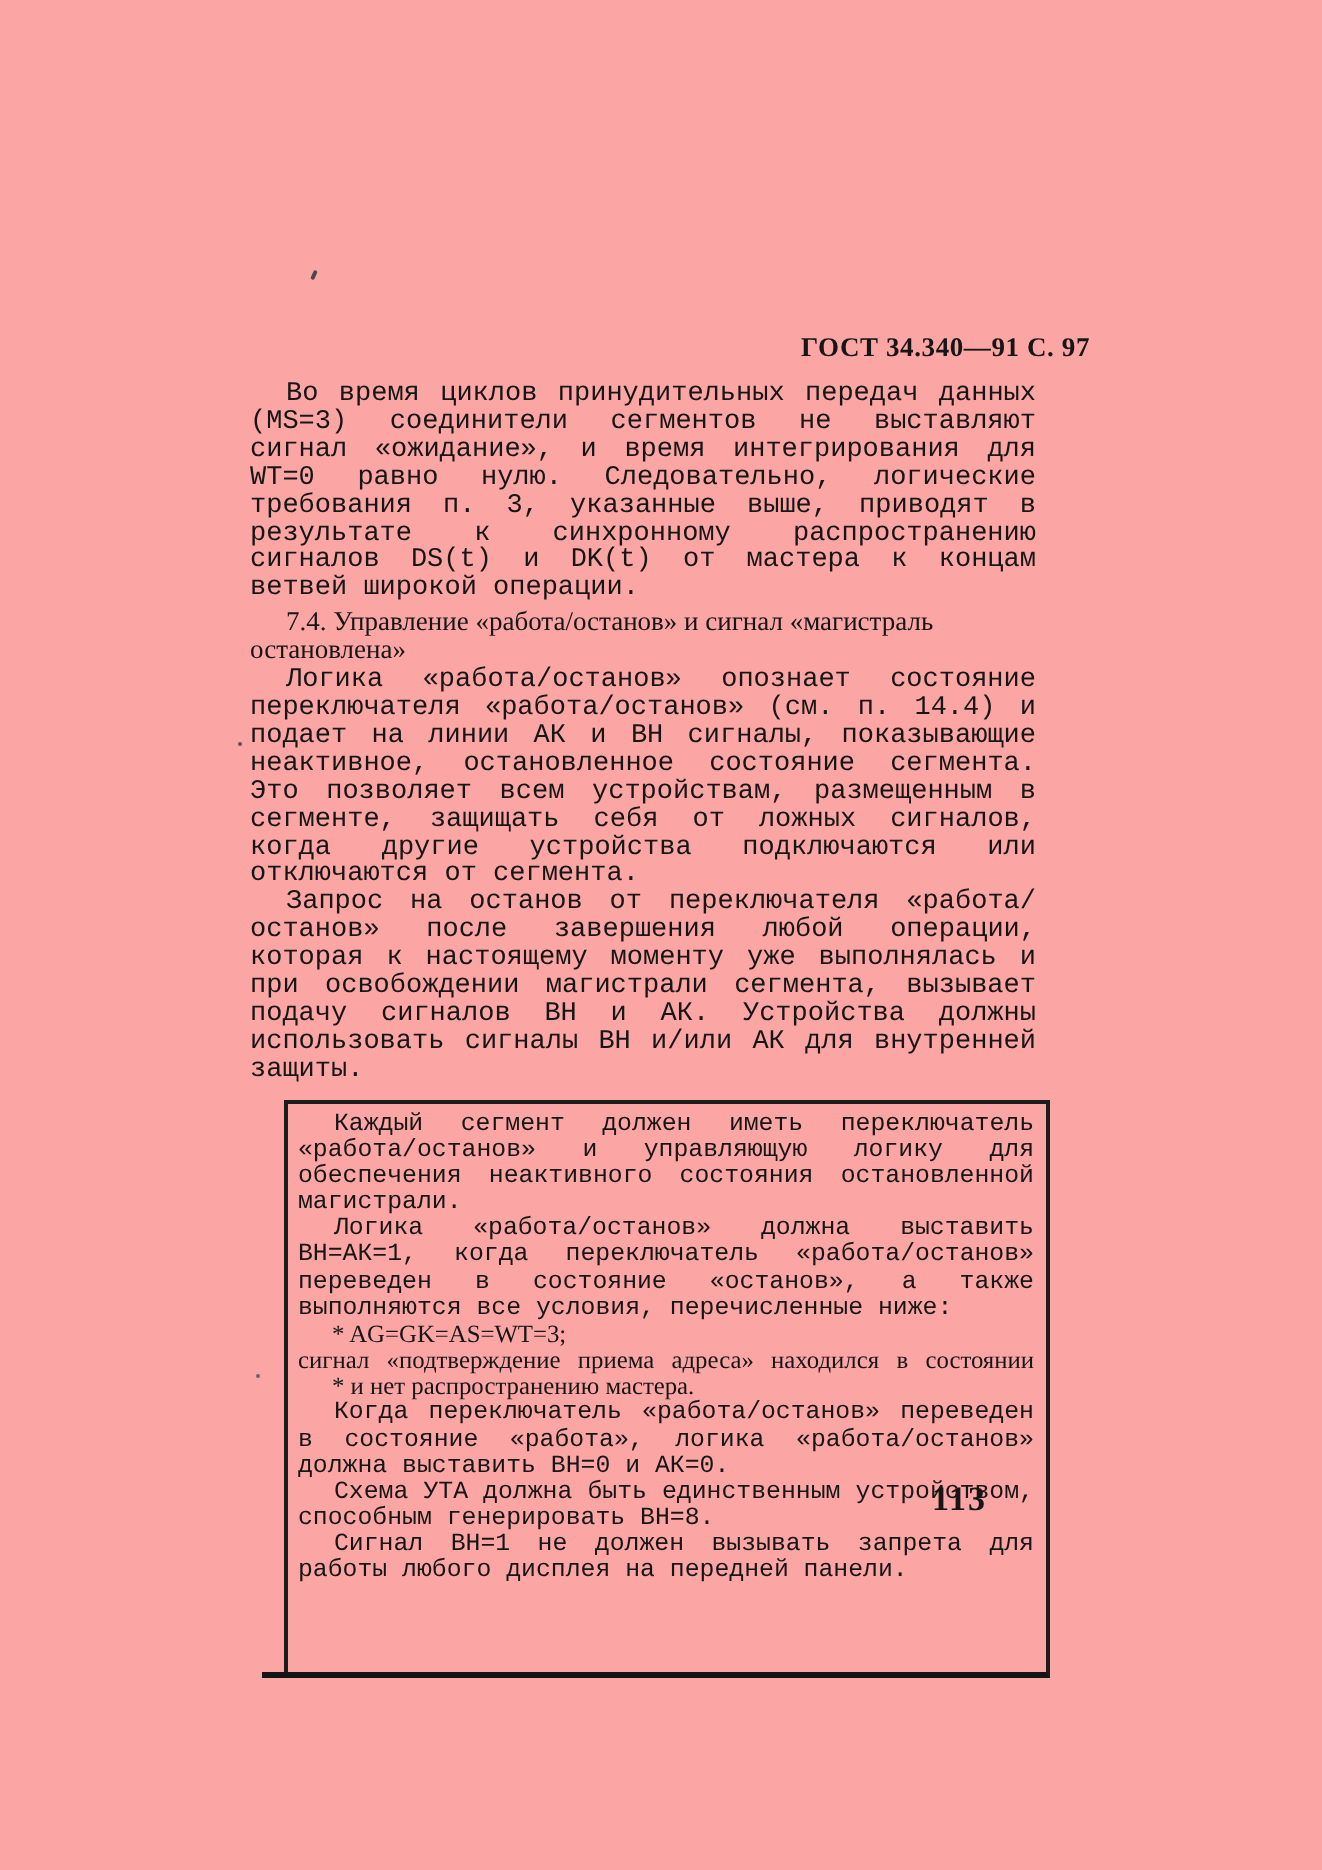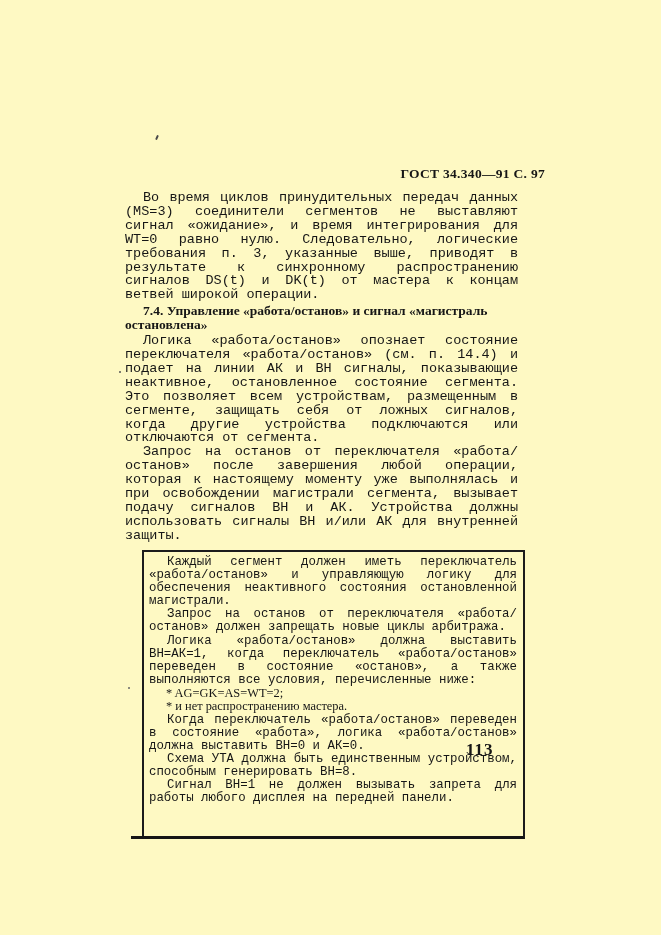--- a/index.html
+++ b/index.html
@@ -1,35 +1,35 @@
 <!DOCTYPE html>
 <html><head>
 <meta charset="utf-8">
 <style>
   html,body{margin:0;padding:0;background:#e8e8e8;}
   .page{
     position:relative;
     width:661px;height:935px;
-    background:#fef9c3;
+    background:#fca5a5;
     font-family:"Liberation Serif","DejaVu Serif",serif;
     color:#161616;
     overflow:hidden;
   }
   .header{
     position:absolute;top:166px;left:125px;width:420px;
     text-align:right;font-weight:bold;font-size:13.5px;
     letter-spacing:.3px;white-space:nowrap;
   }
   .main{
     position:absolute;top:191px;left:125px;width:393px;
     font-size:13.5px;line-height:13.9px;
   }
   .blk{margin:0;text-align:justify;}
   .para{text-indent:18px;font-family:Liberation Mono, monospace;}
-  .heading{font-weight:bold;text-indent:18px;margin:2px 0 2px 0;text-align:left;}
+  .heading{font-weight:normal;text-indent:18px;margin:2px 0 2px 0;text-align:left;}
   .bullet{text-indent:17px;text-align:left;}
   .flush{text-indent:0;}
   .stretch{text-align-last:justify;}
   .rulebox{
     position:relative;
     box-sizing:border-box;
     margin:7px 0 0 17px;
     width:383px;
     min-height:289px;
     border:2px solid #1c1c1c;
@@ -67,23 +67,23 @@
   <div class="main">
     <div id="main-text">
         <p class="blk para">Во время циклов принудительных передач данных (MS=3) соединители сегментов не выставляют сигнал «ожидание», и время интегрирования для WT=0 равно нулю. Следовательно, логические требования п. 3, указанные выше, приводят в результате к синхронному распространению сигналов DS(t) и DK(t) от мастера к концам ветвей широкой операции.</p>
         <p class="blk heading">7.4. Управление «работа/останов» и сигнал «магистраль остановлена»</p>
         <p class="blk para">Логика «работа/останов» опознает состояние переключателя «работа/останов» (см. п. 14.4) и подает на линии АК и ВН сигналы, показывающие неактивное, остановленное состояние сегмента. Это позволяет всем устройствам, размещенным в сегменте, защищать себя от ложных сигналов, когда другие устройства подключаются или отключаются от сегмента.</p>
         <p class="blk para">Запрос на останов от переключателя «работа/останов» после завершения любой операции, которая к настоящему моменту уже выполнялась и при освобождении магистрали сегмента, вызывает подачу сигналов ВН и АК. Устройства должны использовать сигналы ВН и/или АК для внутренней защиты.</p>
       </div>
     <div class="rulebox">
       <div id="box-text">
           <p class="blk para">Каждый сегмент должен иметь переключатель «работа/останов» и управляющую логику для обеспечения неактивного состояния остановленной магистрали.</p>
-          <p class="blk para">Запрос на останов от переключателя «работа/останов» должен запрещать новые циклы арбитража.</p>
           <p class="blk para">Логика «работа/останов» должна выставить ВН=АК=1, когда переключатель «работа/останов» переведен в состояние «останов», а также выполняются все условия, перечисленные ниже:</p>
-          <p class="blk bullet">* AG=GK=AS=WT=2;</p>
+          <p class="blk bullet">* AG=GK=AS=WT=3;</p>
+          <p class="blk flush stretch">сигнал «подтверждение приема адреса» находился в состоянии</p>
           <p class="blk bullet">* и нет распространению мастера.</p>
           <p class="blk para">Когда переключатель «работа/останов» переведен в состояние «работа», логика «работа/останов» должна выставить ВН=0 и АК=0.</p>
           <p class="blk para">Схема УТА должна быть единственным устройством, способным генерировать ВН=8.</p>
           <p class="blk para">Сигнал ВН=1 не должен вызывать запрета для работы любого дисплея на передней панели.</p>
         </div>
     </div>
   </div>
 
   <div class="pagenum">113</div>
 

